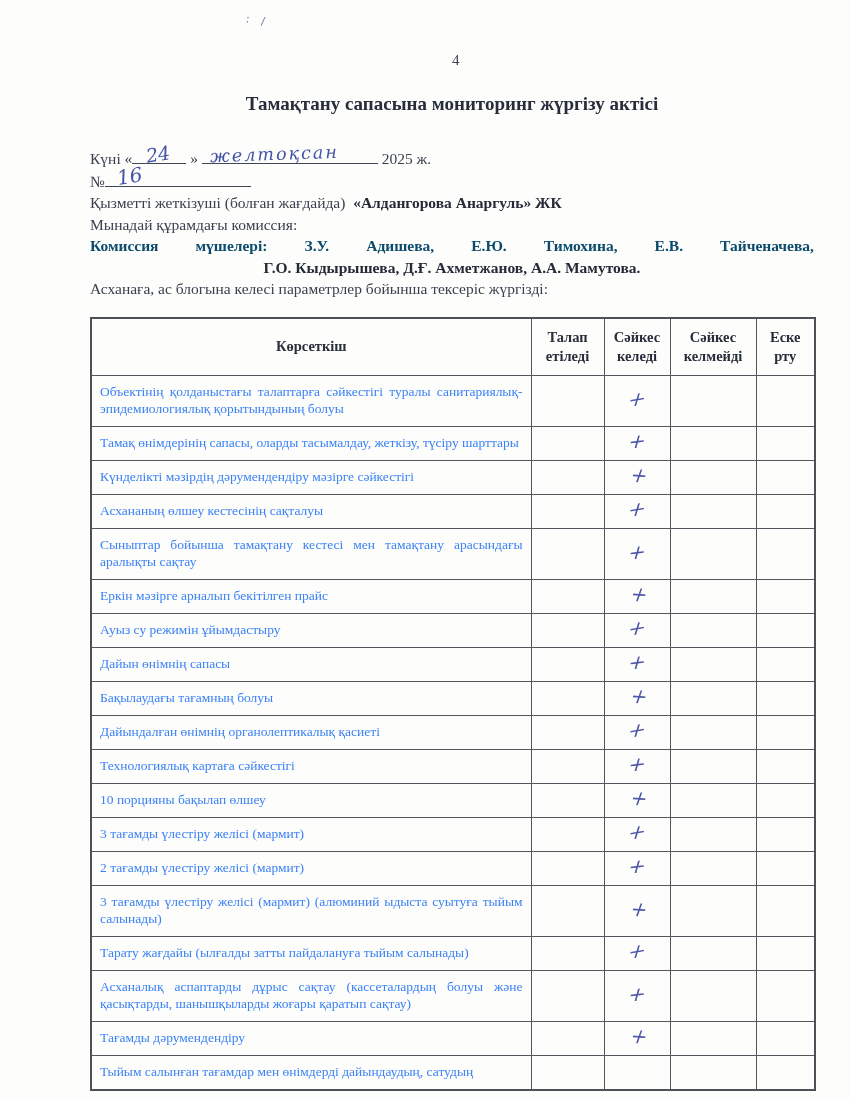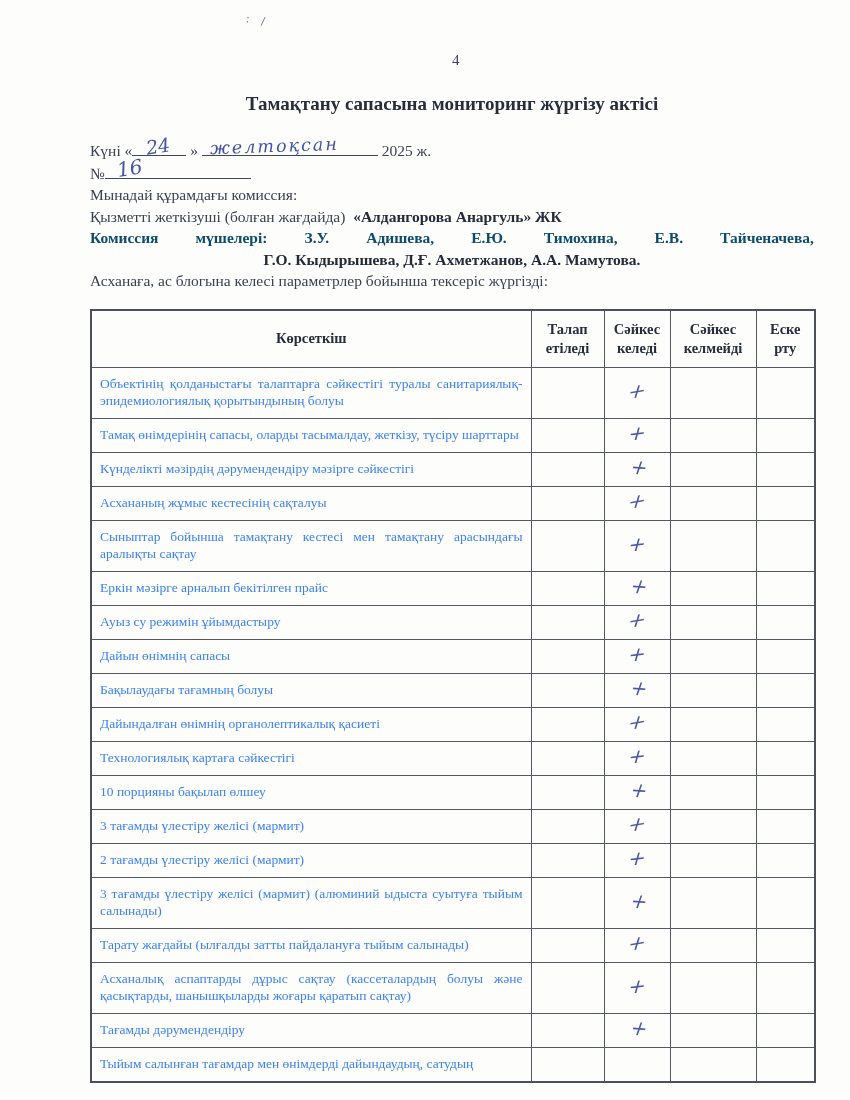--- a/index.html
+++ b/index.html
@@ -15,21 +15,21 @@
   .ink-marks{position:absolute;left:246px;top:14px;color:#5a5f8a;font-size:11px;
     font-family:"DejaVu Sans",sans-serif;opacity:.85;letter-spacing:4px;transform:rotate(8deg);}
   .page-number{position:absolute;left:452px;top:52px;font-size:15px;color:#3c424e;}
 
   .content{margin-left:90px;width:724px;}
 
   .doc-title{margin:0;padding-top:93px;text-align:center;font-size:19px;font-weight:bold;color:#272d3a;}
 
   .hdr{font-size:15.5px;line-height:21.5px;color:#39404f;}
   .hdr .b{font-weight:bold;color:#242a37;}
-  .hdr-block{margin-top:24px;}
+  .hdr-block{margin-top:32px;}
   .line{white-space:nowrap;}
 
   .blank{display:inline-block;border-bottom:1.5px solid #3f4656;position:relative;height:16px;vertical-align:baseline;}
   .blank-day{width:54px;}
   .blank-month{width:176px;}
   .blank-num{width:146px;}
   .hand{font-family:"DejaVu Serif",serif;font-style:italic;color:#4353a6;position:absolute;bottom:-2px;}
   .hand-day{font-size:19px;left:14px;transform:rotate(-9deg);}
   .hand-month{font-size:17.5px;left:8px;letter-spacing:2px;transform:rotate(-2deg);white-space:nowrap;}
   .hand-num{font-size:20px;left:12px;transform:rotate(-9deg);}
@@ -69,26 +69,26 @@
         <span>»</span>
         <span class="blank blank-month"><span class="hand hand-month">желтоқсан</span></span>
         <span>2025 ж.</span>
       </div>
 
       <div class="line">
         <span>№</span><span class="blank blank-num"><span class="hand hand-num">16</span></span>
       </div>
 
 
-      <div>Мынадай құрамдағы комиссия:</div>
-
       <div>
         <span>Қызметті жеткізуші (болған жағдайда)</span>&nbsp;
         <span class="b">«Алдангорова Анаргуль» ЖК</span>
       </div>
+
+      <div>Мынадай құрамдағы комиссия:</div>
 
 
       <div class="members-1">Комиссия мүшелері: З.У. Адишева, Е.Ю. Тимохина, Е.В. Тайченачева,</div>
       <div class="members-2">Г.О. Кыдырышева, Д.Ғ. Ахметжанов, А.А. Мамутова.</div>
 
       <div>Асханаға, ас блогына келесі параметрлер бойынша тексеріс жүргізді:</div>
     </div>
 
     <table class="doc">
       <colgroup>
@@ -123,21 +123,21 @@
     <td class="c-chk"></td>
   </tr>
           <tr>
     <td class="c-ind">Күнделікті мәзірдің дәрумендендіру мәзірге сәйкестігі</td>
     <td class="c-chk"></td>
     <td class="c-chk"><span class="check">+</span></td>
     <td class="c-chk"></td>
     <td class="c-chk"></td>
   </tr>
           <tr>
-    <td class="c-ind">Асхананың жұмыс кестесінің сақталуы</td>
+    <td class="c-ind">Асхананың өлшеу кестесінің сақталуы</td>
     <td class="c-chk"></td>
     <td class="c-chk"><span class="check">+</span></td>
     <td class="c-chk"></td>
     <td class="c-chk"></td>
   </tr>
           <tr>
     <td class="c-ind">Сыныптар бойынша тамақтану кестесі мен тамақтану арасындағы аралықты сақтау</td>
     <td class="c-chk"></td>
     <td class="c-chk"><span class="check">+</span></td>
     <td class="c-chk"></td>

